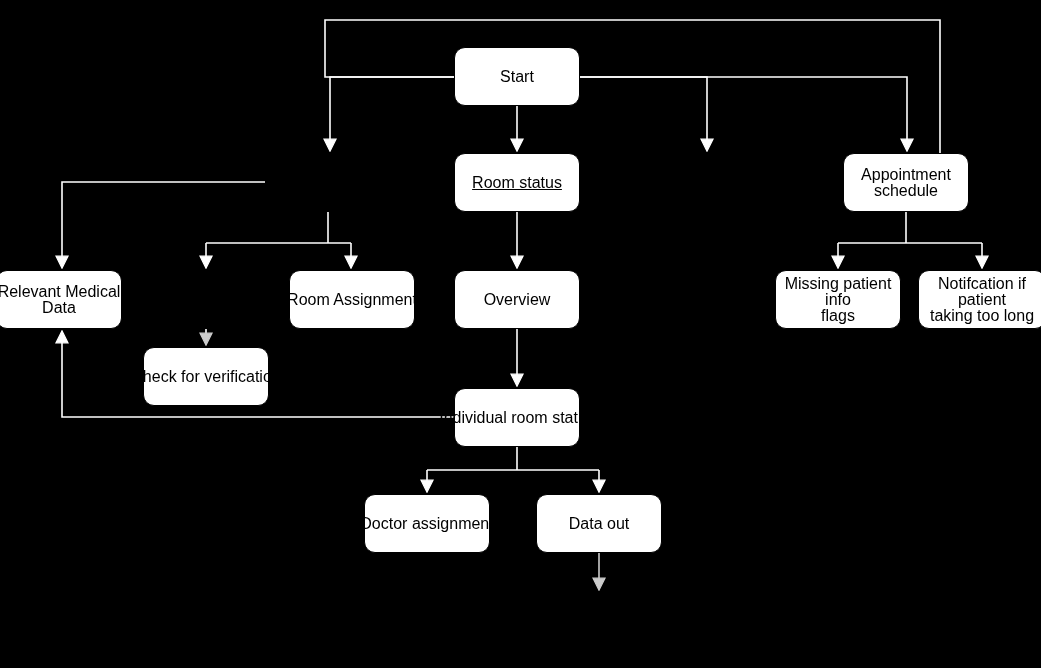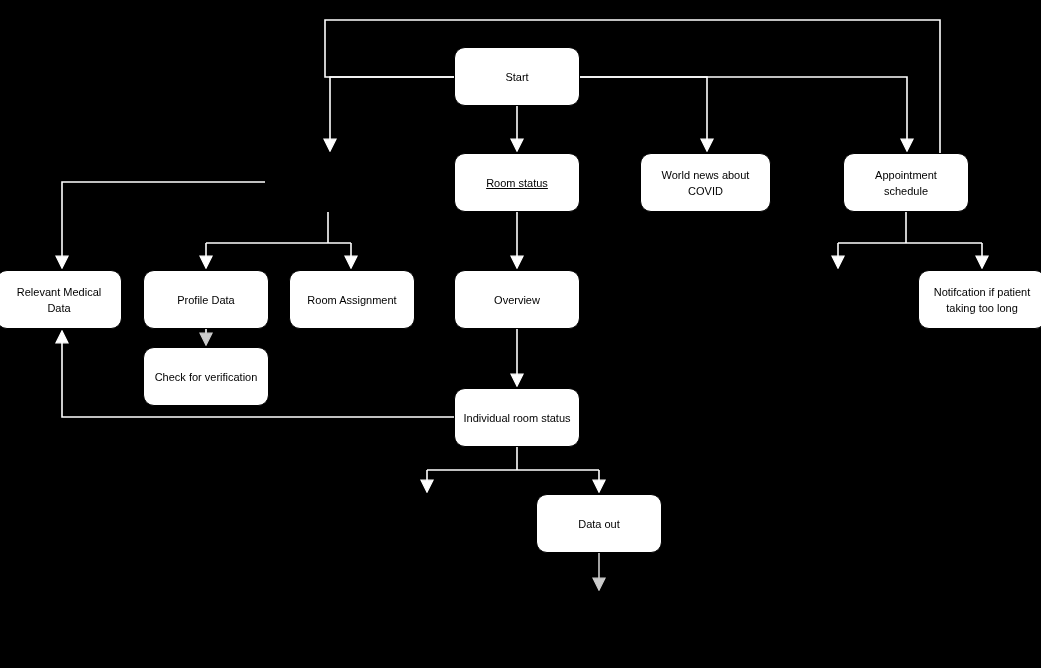--- a/index.html
+++ b/index.html
@@ -27,21 +27,21 @@
     position: absolute;
     box-sizing: border-box;
     background: #ffffff;
     border: 1px solid #000000;
     border-radius: 11px;
     display: flex;
     align-items: center;
     justify-content: center;
     text-align: center;
     color: #000000;
-    font-size: 11px;
+    font-size: 16px;
     line-height: 16px;
     font-family: "Liberation Sans", sans-serif;
     white-space: pre-line;
     z-index: 2;
   }
   .node.overflow-text {
     overflow: visible;
   }
   .node.overflow-text > span {
     display: block;
@@ -103,46 +103,48 @@
       <path d="M 982 243 L 982 267" marker-end="url(#arrow)"></path>
 
     </g>
   </svg>
 
   <div class="node" style="left:454px; top:47px; width:126px; height:59px;">Start</div>
 
 
   <div class="node" style="left:454px; top:153px; width:126px; height:59px;text-decoration:underline;">Room status</div>
 
-  <div class="node" style="left:640px; top:153px; width:131px; height:59px;">World news about
-COVID</div>
 
   <div class="node" style="left:843px; top:153px; width:126px; height:59px;">Appointment
 schedule</div>
 
   <div class="node" style="left:-4px; top:270px; width:126px; height:59px;">Relevant Medical
 Data</div>
 
-  <div class="node" style="left:143px; top:270px; width:126px; height:59px;">Profile Data</div>
 
   <div class="node overflow-text" style="left:289px; top:270px; width:126px; height:59px;">
     <span>Room Assignment</span>
   </div>
 
   <div class="node" style="left:454px; top:270px; width:126px; height:59px;">Overview</div>
 
+  <div class="node" style="left:775px; top:270px; width:126px; height:59px;">Missing patient info
+flags</div>
 
   <div class="node" style="left:918px; top:270px; width:128px; height:59px;">Notifcation if patient
 taking too long</div>
 
   <div class="node overflow-text" style="left:143px; top:347px; width:126px; height:59px;justify-content:center;">
     <span>Check for verification</span>
   </div>
 
   <div class="node overflow-text" style="left:454px; top:388px; width:126px; height:59px;text-align:right;">
     <span>Individual room status</span>
   </div>
 
+  <div class="node overflow-text" style="left:364px; top:494px; width:126px; height:59px;">
+    <span>Doctor assignment</span>
+  </div>
 
   <div class="node" style="left:536px; top:494px; width:126px; height:59px;">Data out</div>
 
 
 </div>
 
 </body></html>

